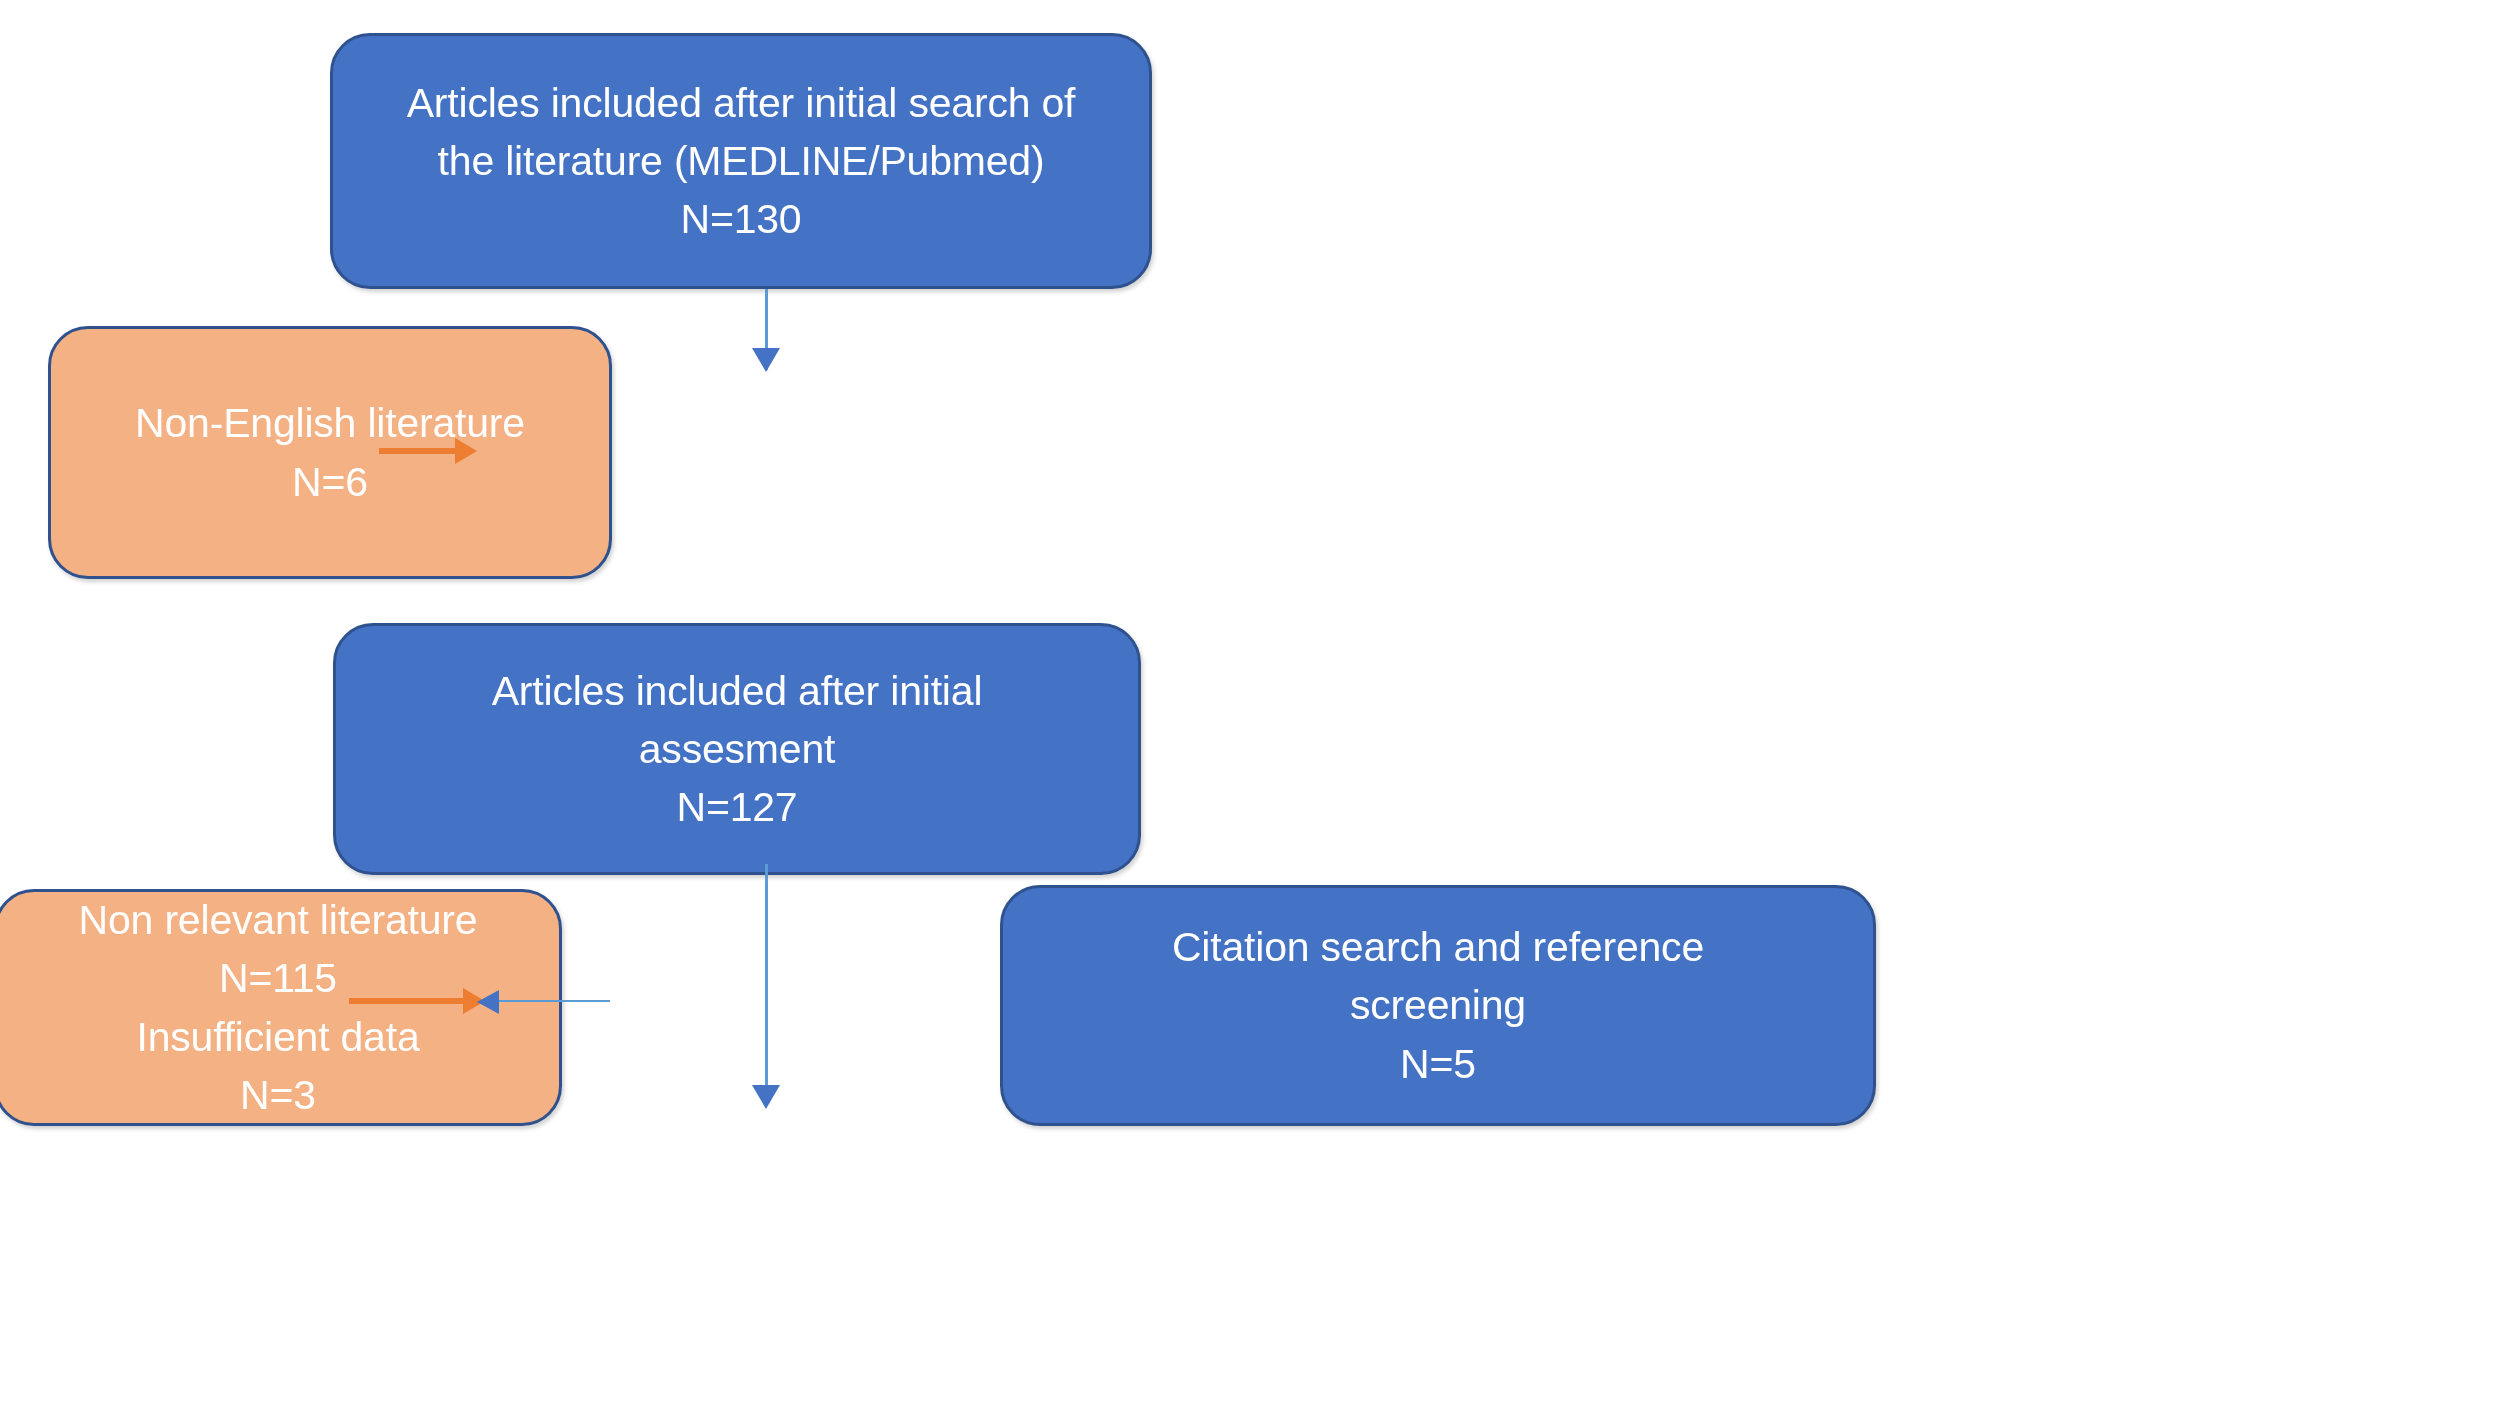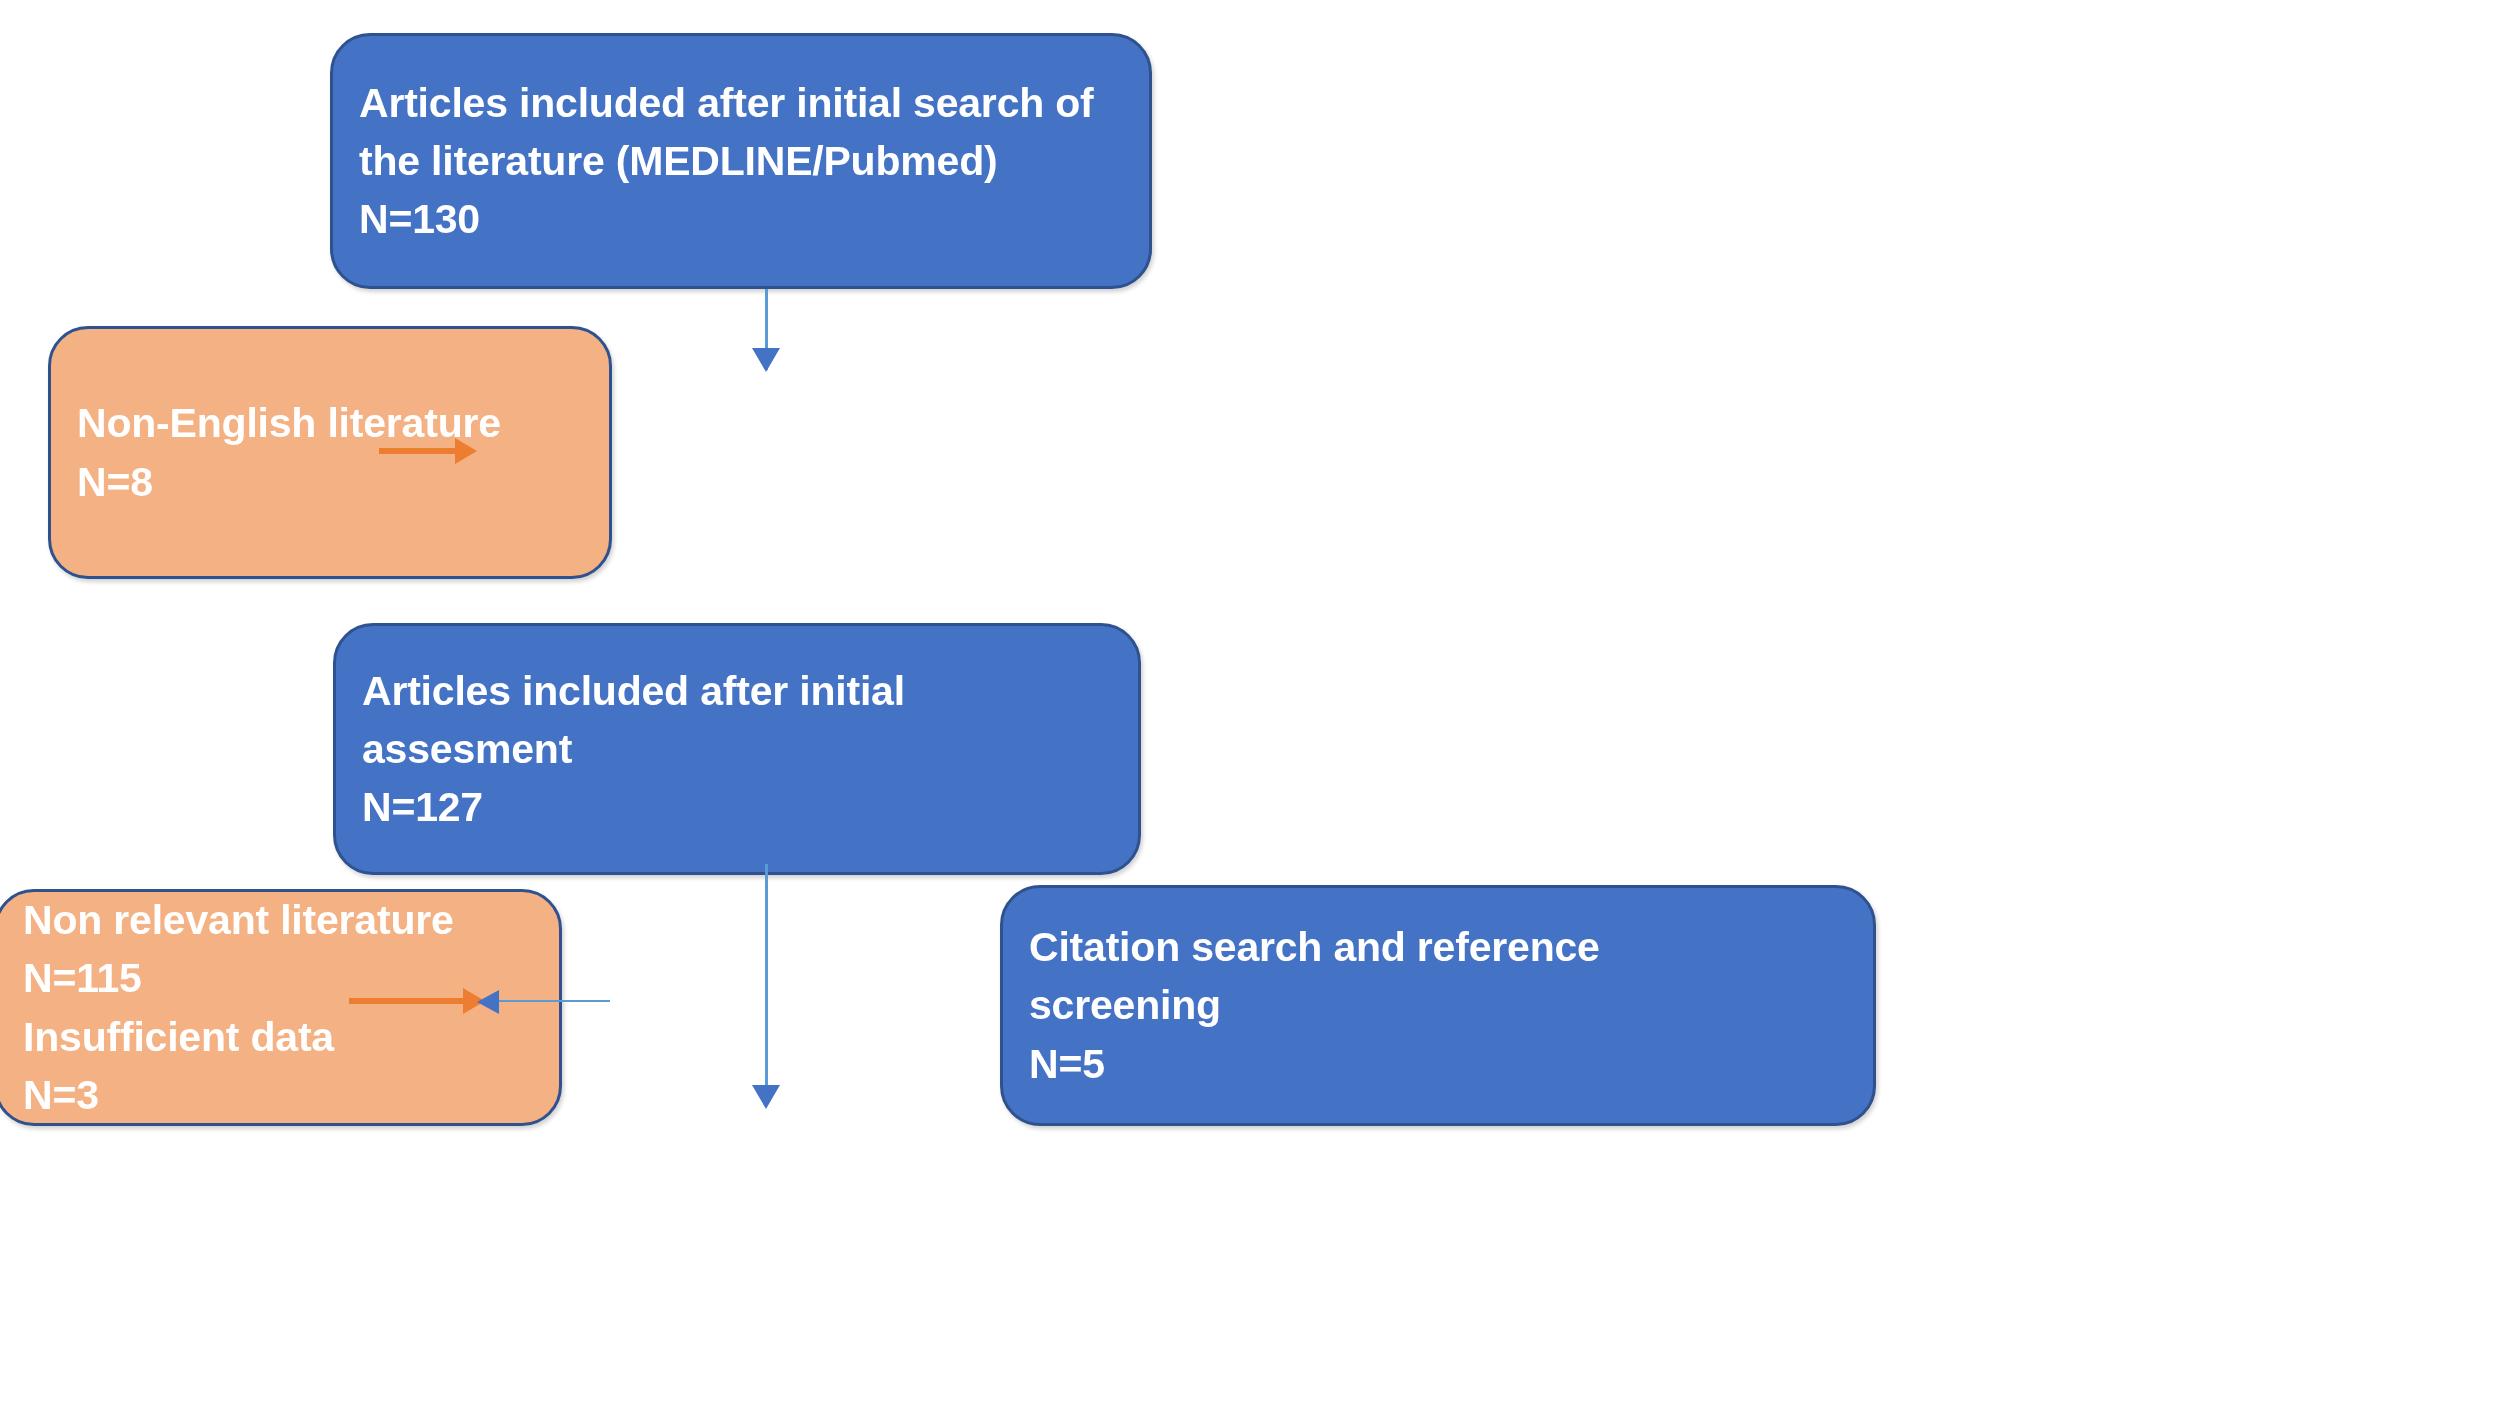--- a/index.html
+++ b/index.html
@@ -17,24 +17,25 @@
     height: 1406px;
     background: #ffffff;
     overflow: hidden;
   }
   .node {
     position: absolute;
     box-sizing: border-box;
     display: flex;
     align-items: center;
     justify-content: center;
+    text-align: center;
     border-radius: 40px;
     border: 3px solid #2F528F;
     font-family: "Liberation Sans", sans-serif;
-    font-weight: 700;
+    font-weight: 400;
     color: #FFFFFF;
     line-height: 1.42;
     letter-spacing: -0.2px;
     padding: 12px 26px;
     box-shadow: 2px 3px 4px rgba(0,0,0,0.18);
   }
   .node.blue  { background: #4472C4; }
   .node.orange{ background: #F4B183; }
   .node-text {
     width: 100%;
@@ -117,21 +118,21 @@
 <div id="canvas">
 
   <div class="node blue" id="node-initial-search">
     <span class="node-text">Articles included after initial search of
 the literature (MEDLINE/Pubmed)
 N=130</span>
   </div>
 
   <div class="node orange" id="node-non-english">
     <span class="node-text">Non-English literature
-N=8</span>
+N=6</span>
   </div>
 
   <div class="node blue" id="node-initial-assess">
     <span class="node-text">Articles included after initial
 assesment
 N=127</span>
   </div>
 
   <div class="node orange" id="node-non-relevant">
     <span class="node-text">Non relevant literature

